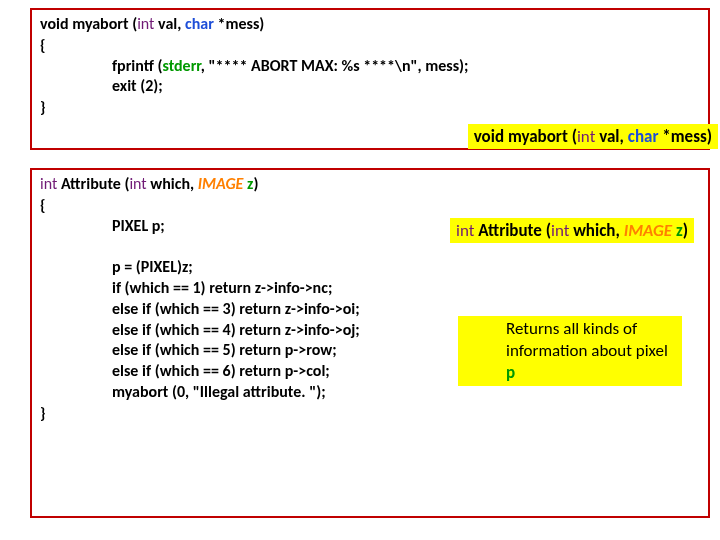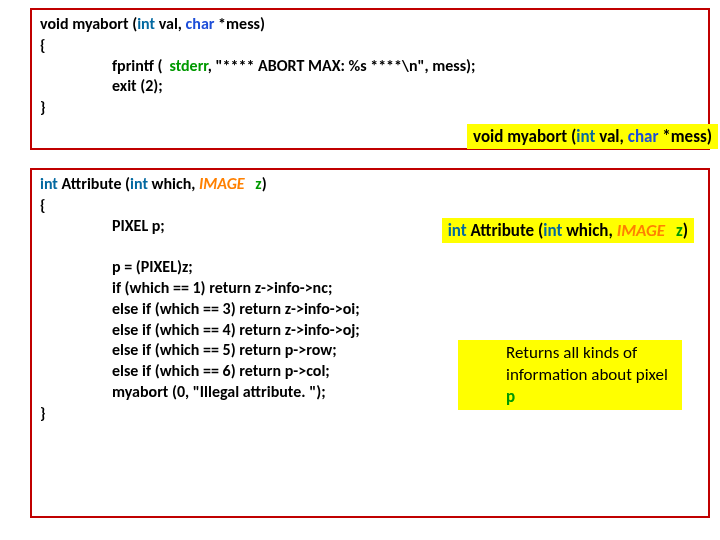--- a/index.html
+++ b/index.html
@@ -30,44 +30,44 @@
     top: 168px;
     width: 680px;
     height: 350px;
   }
   .code-line {
     white-space: pre;
     line-height: 1.3;
     font-family: Calibri, Arial, sans-serif;
   }
   .bold { font-weight: bold; }
-  .kw-int { color: #0369a1; font-weight: bold; }
+  .kw-int { color: #701a75; font-weight: normal; }
   .kw-char { color: #1d4ed8; font-weight: bold; }
-  .kw-green { color: #009900; font-weight: bold; padding-left: 7px; }
+  .kw-green { color: #009900; font-weight: bold; }
   .kw-orange { color: #ff8000; font-weight: bold; font-style: italic; }
   .label-yellow {
     position: absolute;
     background: #ffff00;
     padding: 2px 6px;
     font-weight: bold;
     font-family: Calibri, Arial, sans-serif;
   }
   .lab1 {
     right: 2px;
     top: 124px;
     font-size: 17px;
   }
   .lab2 {
     right: 26px;
     top: 218px;
     font-size: 17px;
   }
   .lab3 {
     right: 38px;
-    top: 340px;
+    top: 316px;
     width: 170px;
     font-size: 17px;
     font-weight: normal;
     line-height: 1.3;
     padding-left: 48px;
   }
   .lab3 .p-green { color: #009900; font-weight: bold; }
   .indent1 { display:inline-block; width:72px; }
 </style>
 </head>

